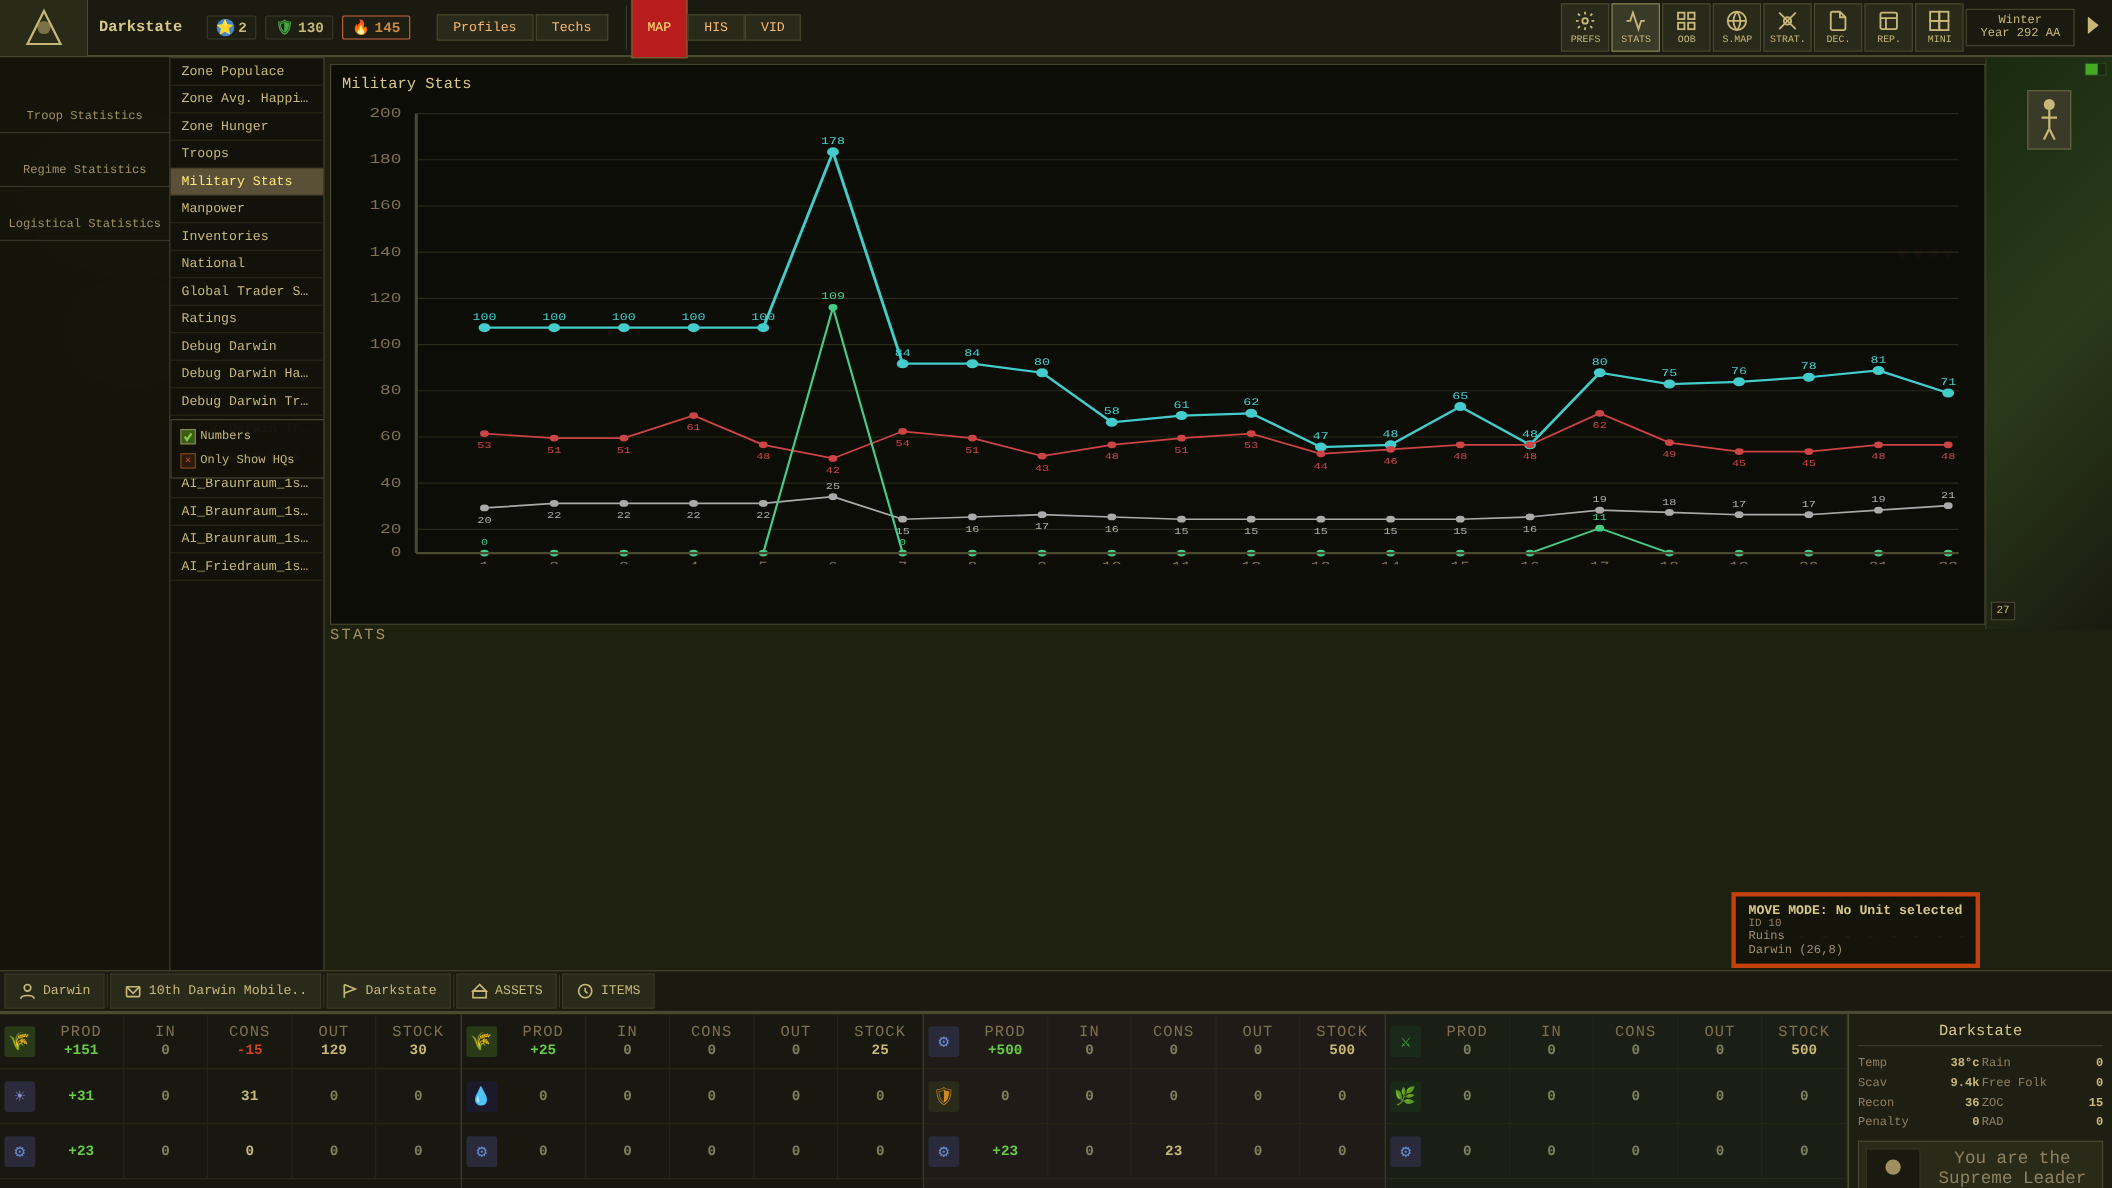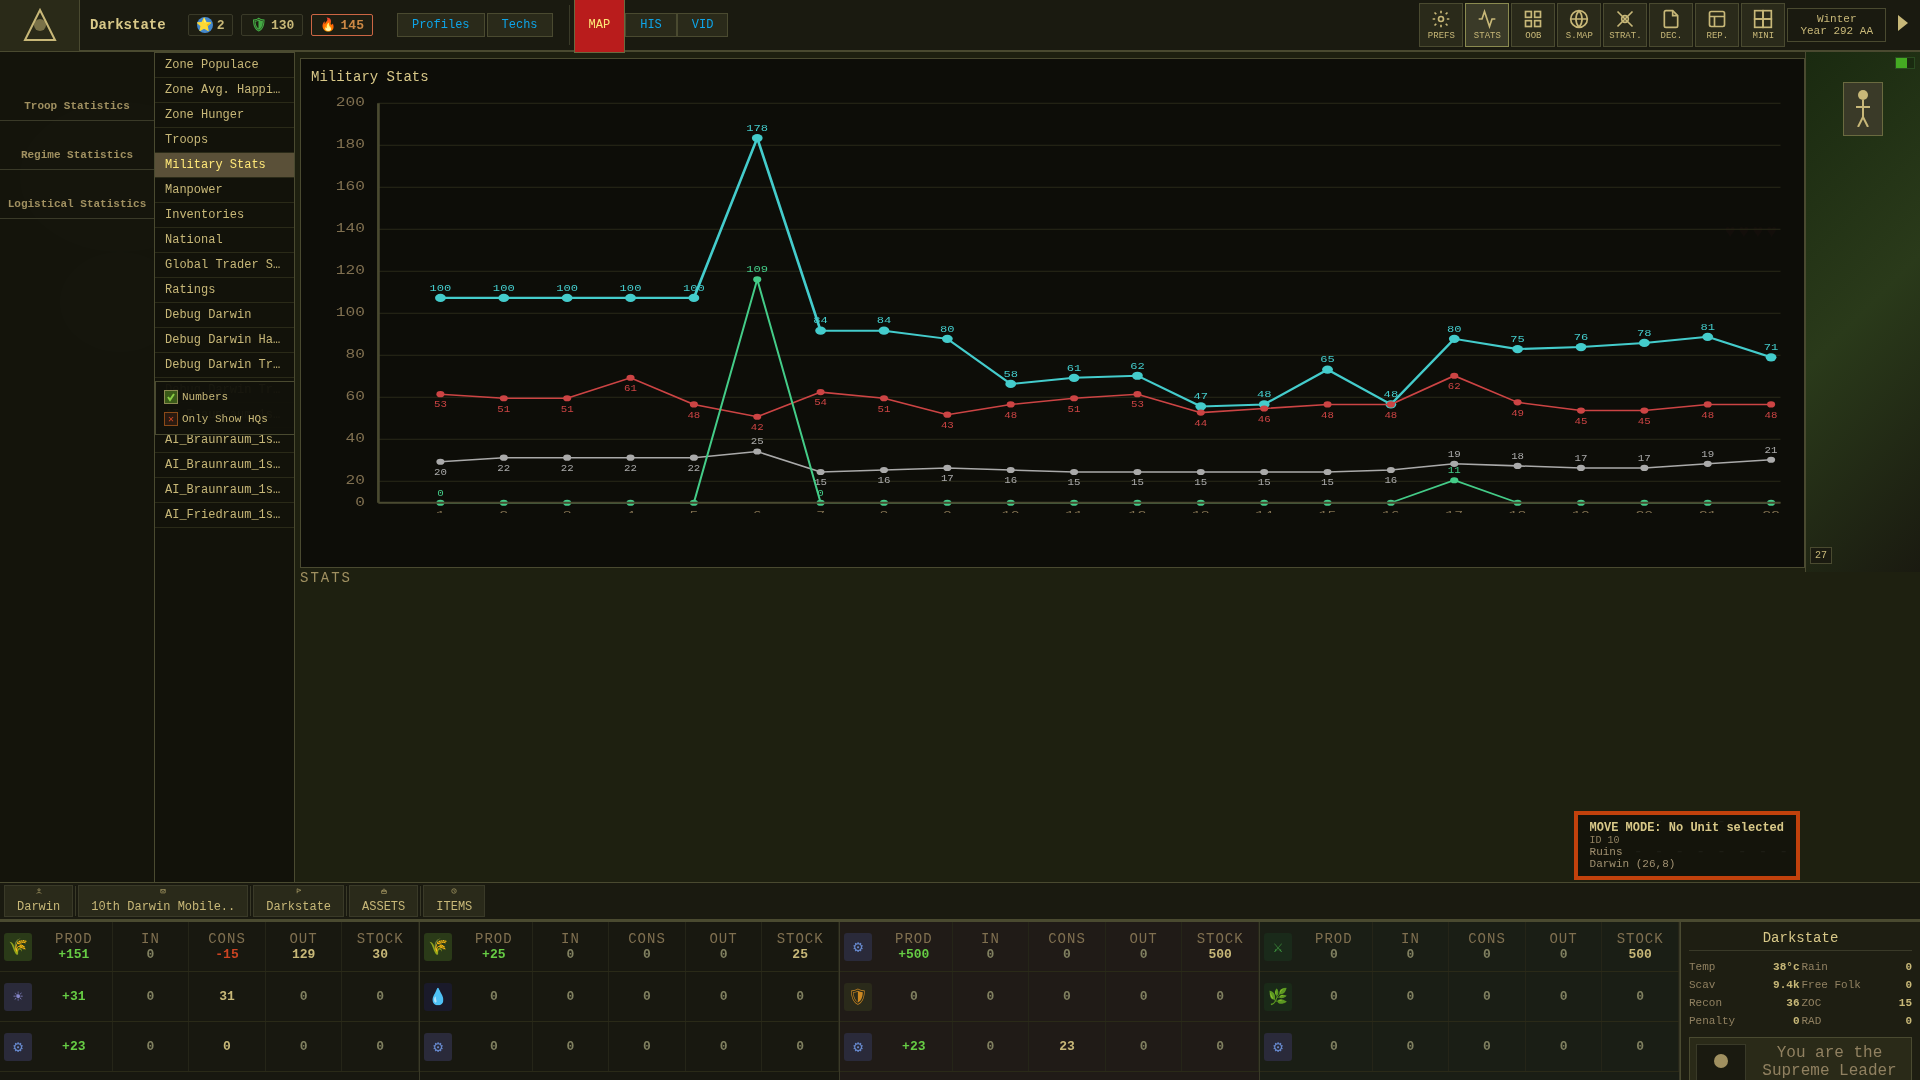--- a/index.html
+++ b/index.html
@@ -62,21 +62,21 @@
 
     #nav-tabs {
       display: flex;
       gap: 2px;
       padding: 0 12px;
     }
     .nav-tab {
       padding: 4px 14px;
       background: #2a2a1a;
       border: 1px solid #4a4a30;
-      color: #0ea5e9;
+      color: #fdba74;
       cursor: pointer;
       font-size: 12px;
       font-family: 'Courier New', monospace;
     }
 
     #right-buttons {
       margin-left: auto;
       display: flex;
       align-items: center;
       gap: 2px;
@@ -125,21 +125,20 @@
     
     #left-sidebar {
       position: absolute;
       top: 52px;
       left: 0;
       width: 155px;
       bottom: 0;
       background: rgba(20,20,12,0.95);
       border-right: 1px solid #4a4a30;
       z-index: 50;
-      font-weight: bold;
     }
     .sidebar-section {
       padding: 8px 4px;
       border-bottom: 1px solid #3a3a28;
       cursor: pointer;
     }
     .sidebar-label {
       color: #a09060;
       font-size: 11px;
       text-align: center;
@@ -304,21 +303,20 @@
       display: flex;
       align-items: center;
       gap: 6px;
       padding: 2px 12px;
       background: #2a2a1a;
       border: 1px solid #3a3a28;
       height: 32px;
       cursor: pointer;
       font-size: 12px;
       color: #c8b878;
-      flex-direction: column;
     }
     .status-sep { width: 1px; height: 30px; background: #3a3a28; }
 
     
     #resources-bottom {
       flex: 1;
       display: flex;
       overflow-x: auto;
     }
     .resource-group {

